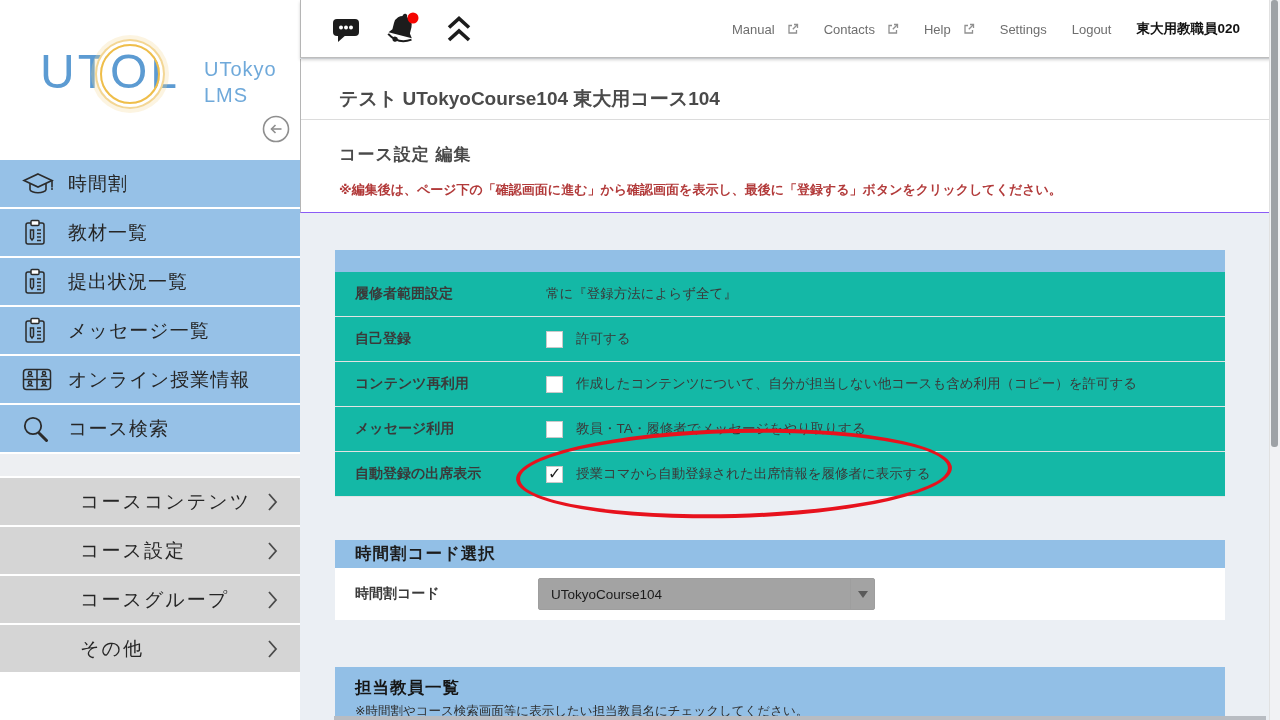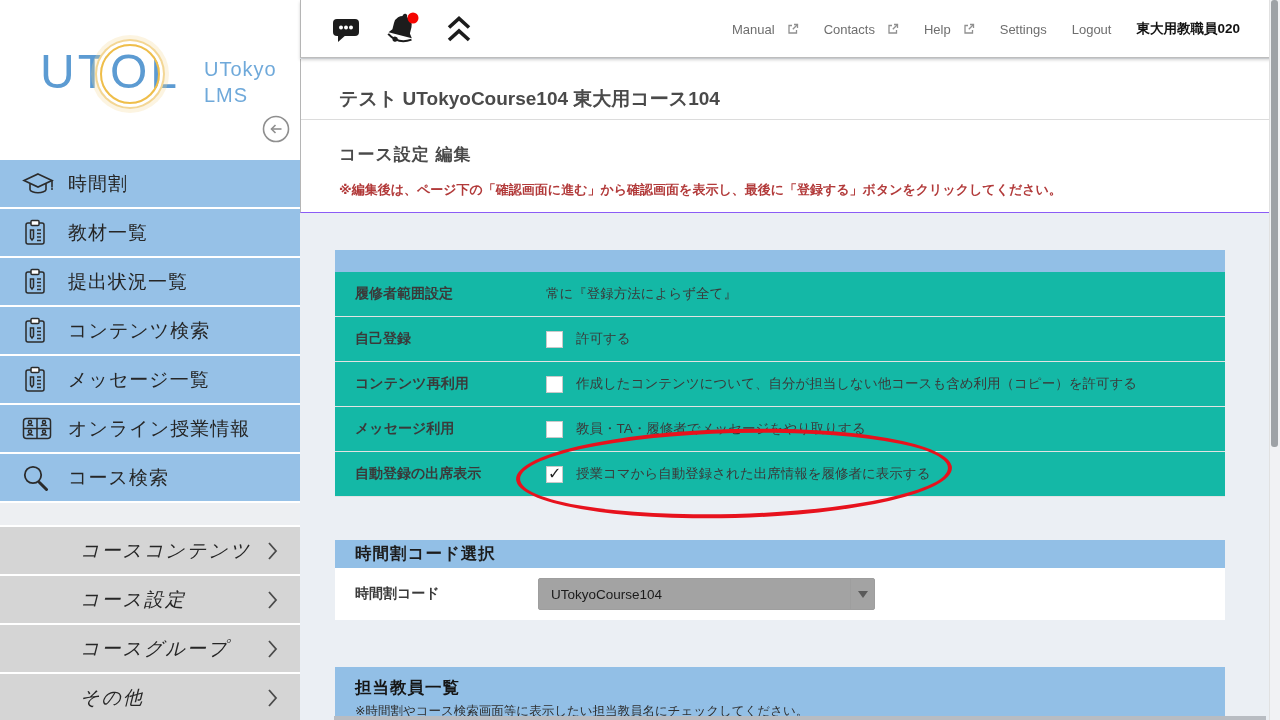--- a/index.html
+++ b/index.html
@@ -18,21 +18,21 @@
   .logo-sub { position:absolute; left:204px; top:56px; color:#6FA9DA; font-size:20px; line-height:26px; letter-spacing:1px; }
   .collapse-btn { position:absolute; left:262px; top:115px; width:28px; height:28px; cursor:pointer; }
 
   .nav { position:absolute; left:0; top:160px; width:300px; }
   .nav-item { height:47px; margin-bottom:2px; background:#96C1E7; display:flex; align-items:center;
     padding-left:22px; cursor:pointer; }
   .nav-item .ic { width:46px; display:flex; align-items:center; }
   .nav-item .lbl { font-size:19px; color:#262626; letter-spacing:1px; }
   .nav-spacer { height:22px; background:#EDEFF2; margin-bottom:2px; }
   .nav-item.gray { background:#D5D5D5; padding-left:80px; position:relative; }
-  .nav-item.gray .lbl { letter-spacing:2px;font-style:italic; }
+  .nav-item.gray .lbl { letter-spacing:2px; }
   .nav-item.gray .chev { position:absolute; right:22px; top:15px; }
 
   
   .topbar { position:absolute; left:300px; top:0; width:980px; height:58px; background:#fff;
     border-bottom:1px solid #BDBDBD; border-left:1px solid #B5B5B5; box-shadow:0 2px 3px rgba(0,0,0,.18); z-index:3; }
   .topbar-left { position:absolute; left:30px; top:0; height:58px; display:flex; align-items:center; gap:24px; }
   .tb-icon { cursor:pointer; display:flex; align-items:center; }
   .topbar-right { position:absolute; right:40px; top:0; height:58px; display:flex; align-items:center; gap:25px; }
   .tb-link { font-size:13px; color:#6E6E6E; cursor:pointer; display:flex; align-items:center; gap:12px; white-space:nowrap; }
   .tb-user { font-size:13.5px; color:#111; font-weight:bold; white-space:nowrap; }
@@ -136,34 +136,20 @@
             <rect x="3" y="4" width="18" height="21" rx="2"></rect>
               <rect x="8" y="1.5" width="8" height="5" rx="1" fill="#fff"></rect>
             <path d="M7.5 11 v8 l1.5 2 l1.5 -2 v-8 Z"></path>
             <line x1="14" y1="11" x2="18" y2="11"></line>
               <line x1="14" y1="14.5" x2="18" y2="14.5"></line>
             <line x1="14" y1="18" x2="18" y2="18"></line>
               <line x1="14" y1="21.5" x2="18" y2="21.5"></line>
           </svg>
         </span>
         <span class="lbl">提出状況一覧</span>
-      </div>
-      <div class="nav-item">
-        <span class="ic">
-          <svg width="26" height="28" viewBox="0 0 24 28" fill="none" stroke="#2b2b2b" stroke-width="1.5">
-            <rect x="3" y="4" width="18" height="21" rx="2"></rect>
-              <rect x="8" y="1.5" width="8" height="5" rx="1" fill="#fff"></rect>
-            <path d="M7.5 11 v8 l1.5 2 l1.5 -2 v-8 Z"></path>
-            <line x1="14" y1="11" x2="18" y2="11"></line>
-              <line x1="14" y1="14.5" x2="18" y2="14.5"></line>
-            <line x1="14" y1="18" x2="18" y2="18"></line>
-              <line x1="14" y1="21.5" x2="18" y2="21.5"></line>
-          </svg>
-        </span>
-        <span class="lbl">コンテンツ検索</span>
       </div>
       <div class="nav-item">
         <span class="ic">
           <svg width="26" height="28" viewBox="0 0 24 28" fill="none" stroke="#2b2b2b" stroke-width="1.5">
             <rect x="3" y="4" width="18" height="21" rx="2"></rect>
               <rect x="8" y="1.5" width="8" height="5" rx="1" fill="#fff"></rect>
             <path d="M7.5 11 v8 l1.5 2 l1.5 -2 v-8 Z"></path>
             <line x1="14" y1="11" x2="18" y2="11"></line>
               <line x1="14" y1="14.5" x2="18" y2="14.5"></line>
             <line x1="14" y1="18" x2="18" y2="18"></line>

